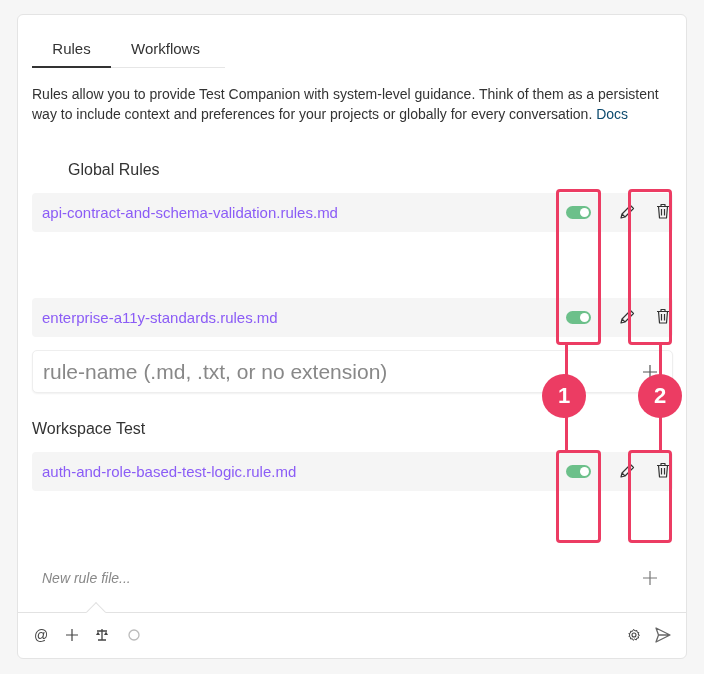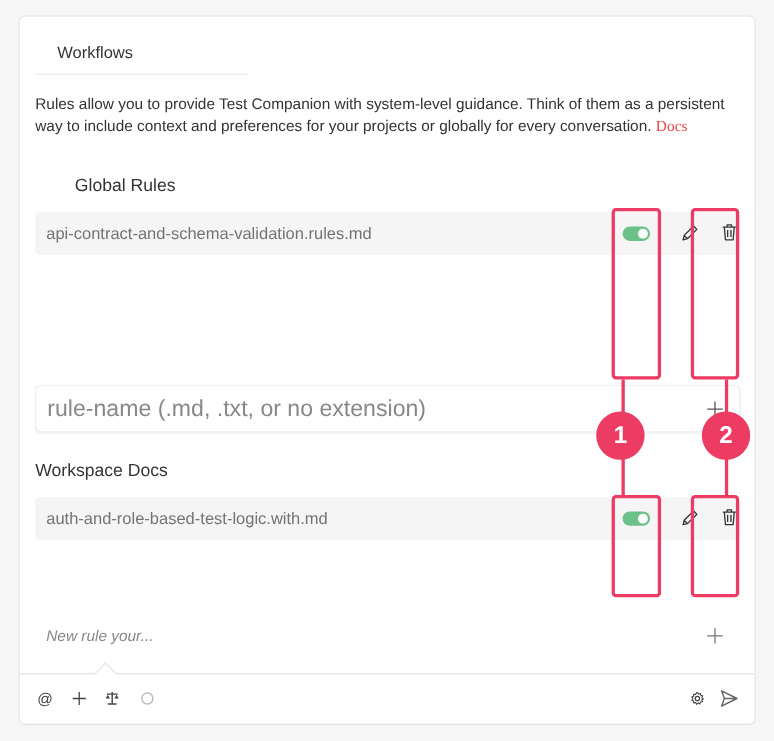--- a/index.html
+++ b/index.html
@@ -7,27 +7,27 @@
   body { font-family: "Liberation Sans", "DejaVu Sans", sans-serif; color: #333; position: relative; }
   .card {
     position: absolute; left: 17px; top: 14px; width: 670px; height: 645px;
     background: #fff; border: 1px solid #e4e4e4; border-radius: 6px;
   }
   .tabs { position: absolute; left: 14px; top: 20px; width: 193px; height: 33px; border-bottom: 1px solid #e6e6e6; display: flex; }
   .tab { font-size: 15px; color: #333; padding: 5px 0 0 0; height: 32px; cursor: pointer; }
   .tab.rules { width: 79px; text-align: center; border-bottom: 2px solid #333; height: 33px; }
   .tab.workflows { margin-left: 20px; }
   .desc { position: absolute; left: 14px; top: 69px; width: 630px; font-size: 14px; line-height: 20px; color: #333; }
-  .desc a { color: #ef4444; text-decoration: none; font-family: Liberation Serif, serif; }
+  .desc a { color: #0c4a6e; text-decoration: none; }
   .section-title { position: absolute; left: 14px; font-size: 16px; color: #333; }
   .row {
     position: absolute; left: 14px; width: 641px; height: 39px; background: #f5f5f5;
     border-radius: 4px; display: flex; align-items: center;
   }
-  .row .name { font-size: 15px; color: #737373; margin-left: 10px; flex: 1; }
+  .row .name { font-size: 15px; color: #8b5cf6; margin-left: 10px; flex: 1; }
   .toggle { position: absolute; left: 534px; top: 13px; width: 25px; height: 13px; background: #6cc08a; border-radius: 7px; cursor: pointer; }
   .toggle::after { content: ""; position: absolute; right: 2px; top: 2px; width: 9px; height: 9px; border-radius: 50%; background: #fff; }
   .edit { position: absolute; left: 586px; top: 10px; width: 18px; height: 18px; cursor: pointer; }
   .trash { position: absolute; left: 622px; top: 9px; width: 18px; height: 18px; cursor: pointer; }
   .input-row {
     position: absolute; left: 14px; top: 335px; width: 641px; height: 43px; background: #fff;
     border: 1px solid #eee; border-radius: 5px; box-shadow: 0 1px 2px rgba(0,0,0,0.06);
   }
   .input-row input {
     position: absolute; left: 10px; top: 10px; width: 560px; height: 22px; border: none; outline: none;
@@ -47,20 +47,21 @@
     font-size: 22px; font-weight: bold; display: flex; align-items: center; justify-content: center; pointer-events: none;
   }
   svg { display: block; }
 </style>
 </head>
 <body>
 
 <div class="card">
 
   <div class="tabs">
+    <div class="tab rules">Rules</div>
     <div class="tab workflows">Workflows</div>
   </div>
 
   <div class="desc">
     <span>Rules allow you to provide Test Companion with system-level guidance. Think of them as a persistent way to include context and preferences for your projects or globally for every conversation.</span>
     <a href="#">Docs</a>
   </div>
 
   <div class="section-title" style="top:146px;margin-left:36px;">Global Rules</div>
 
@@ -73,49 +74,63 @@
         </svg>
     </div>
     <div class="trash">
       <svg width="18" height="18" viewBox="0 0 18 18">
           <path d="M3 4.5 H15 M7 4.5 V2.5 H11 V4.5 M4.5 4.5 L5.5 16 H12.5 L13.5 4.5 M7.5 7 V13.5 M10.5 7 V13.5" fill="none" stroke="#333" stroke-width="1.2" stroke-linejoin="round"></path>
         </svg>
     </div>
   </div>
 
 
+  <div class="row" style="top:283px;">
+    <span class="name">enterprise-a11y-standards.rules.md</span>
+    <div class="toggle"></div>
+    <div class="edit">
+      <svg width="18" height="18" viewBox="0 0 18 18">
+          <path d="M3 15 L4 11 L12.5 2.5 L15.5 5.5 L7 14 Z M4 11 L7 14" fill="none" stroke="#333" stroke-width="1.2" stroke-linejoin="round"></path>
+        </svg>
+    </div>
+    <div class="trash">
+      <svg width="18" height="18" viewBox="0 0 18 18">
+          <path d="M3 4.5 H15 M7 4.5 V2.5 H11 V4.5 M4.5 4.5 L5.5 16 H12.5 L13.5 4.5 M7.5 7 V13.5 M10.5 7 V13.5" fill="none" stroke="#333" stroke-width="1.2" stroke-linejoin="round"></path>
+        </svg>
+    </div>
+  </div>
 
   <div class="input-row">
     <input type="text" placeholder="rule-name (.md, .txt, or no extension)" style="">
     <div class="plus" style="left:609px; top:13px;">
       <svg width="16" height="16" viewBox="0 0 16 16">
           <path d="M8 1 V15 M1 8 H15" stroke="#555" stroke-width="1.2"></path>
         </svg>
     </div>
   </div>
 
-  <div class="section-title" style="top:405px;">Workspace Docs</div>
+  <div class="section-title" style="top:405px;">Workspace Test</div>
 
   <div class="row" style="top:437px;">
-    <span class="name">auth-and-role-based-test-logic.with.md</span>
+    <span class="name">auth-and-role-based-test-logic.rule.md</span>
     <div class="toggle"></div>
     <div class="edit">
       <svg width="18" height="18" viewBox="0 0 18 18">
           <path d="M3 15 L4 11 L12.5 2.5 L15.5 5.5 L7 14 Z M4 11 L7 14" fill="none" stroke="#333" stroke-width="1.2" stroke-linejoin="round"></path>
         </svg>
     </div>
     <div class="trash">
       <svg width="18" height="18" viewBox="0 0 18 18">
           <path d="M3 4.5 H15 M7 4.5 V2.5 H11 V4.5 M4.5 4.5 L5.5 16 H12.5 L13.5 4.5 M7.5 7 V13.5 M10.5 7 V13.5" fill="none" stroke="#333" stroke-width="1.2" stroke-linejoin="round"></path>
         </svg>
     </div>
   </div>
 
 
-  <div class="new-rule">New rule your...</div>
+  <div class="new-rule">New rule file...</div>
   <div class="plus" style="left:624px; top:555px;">
     <svg width="16" height="16" viewBox="0 0 16 16">
         <path d="M8 1 V15 M1 8 H15" stroke="#777" stroke-width="1.2"></path>
       </svg>
   </div>
 
   <div class="footer">
     <div class="notch"></div>
     <div class="ficon" style="left:15px;">@</div>
     <div class="ficon" style="left:46px;">

